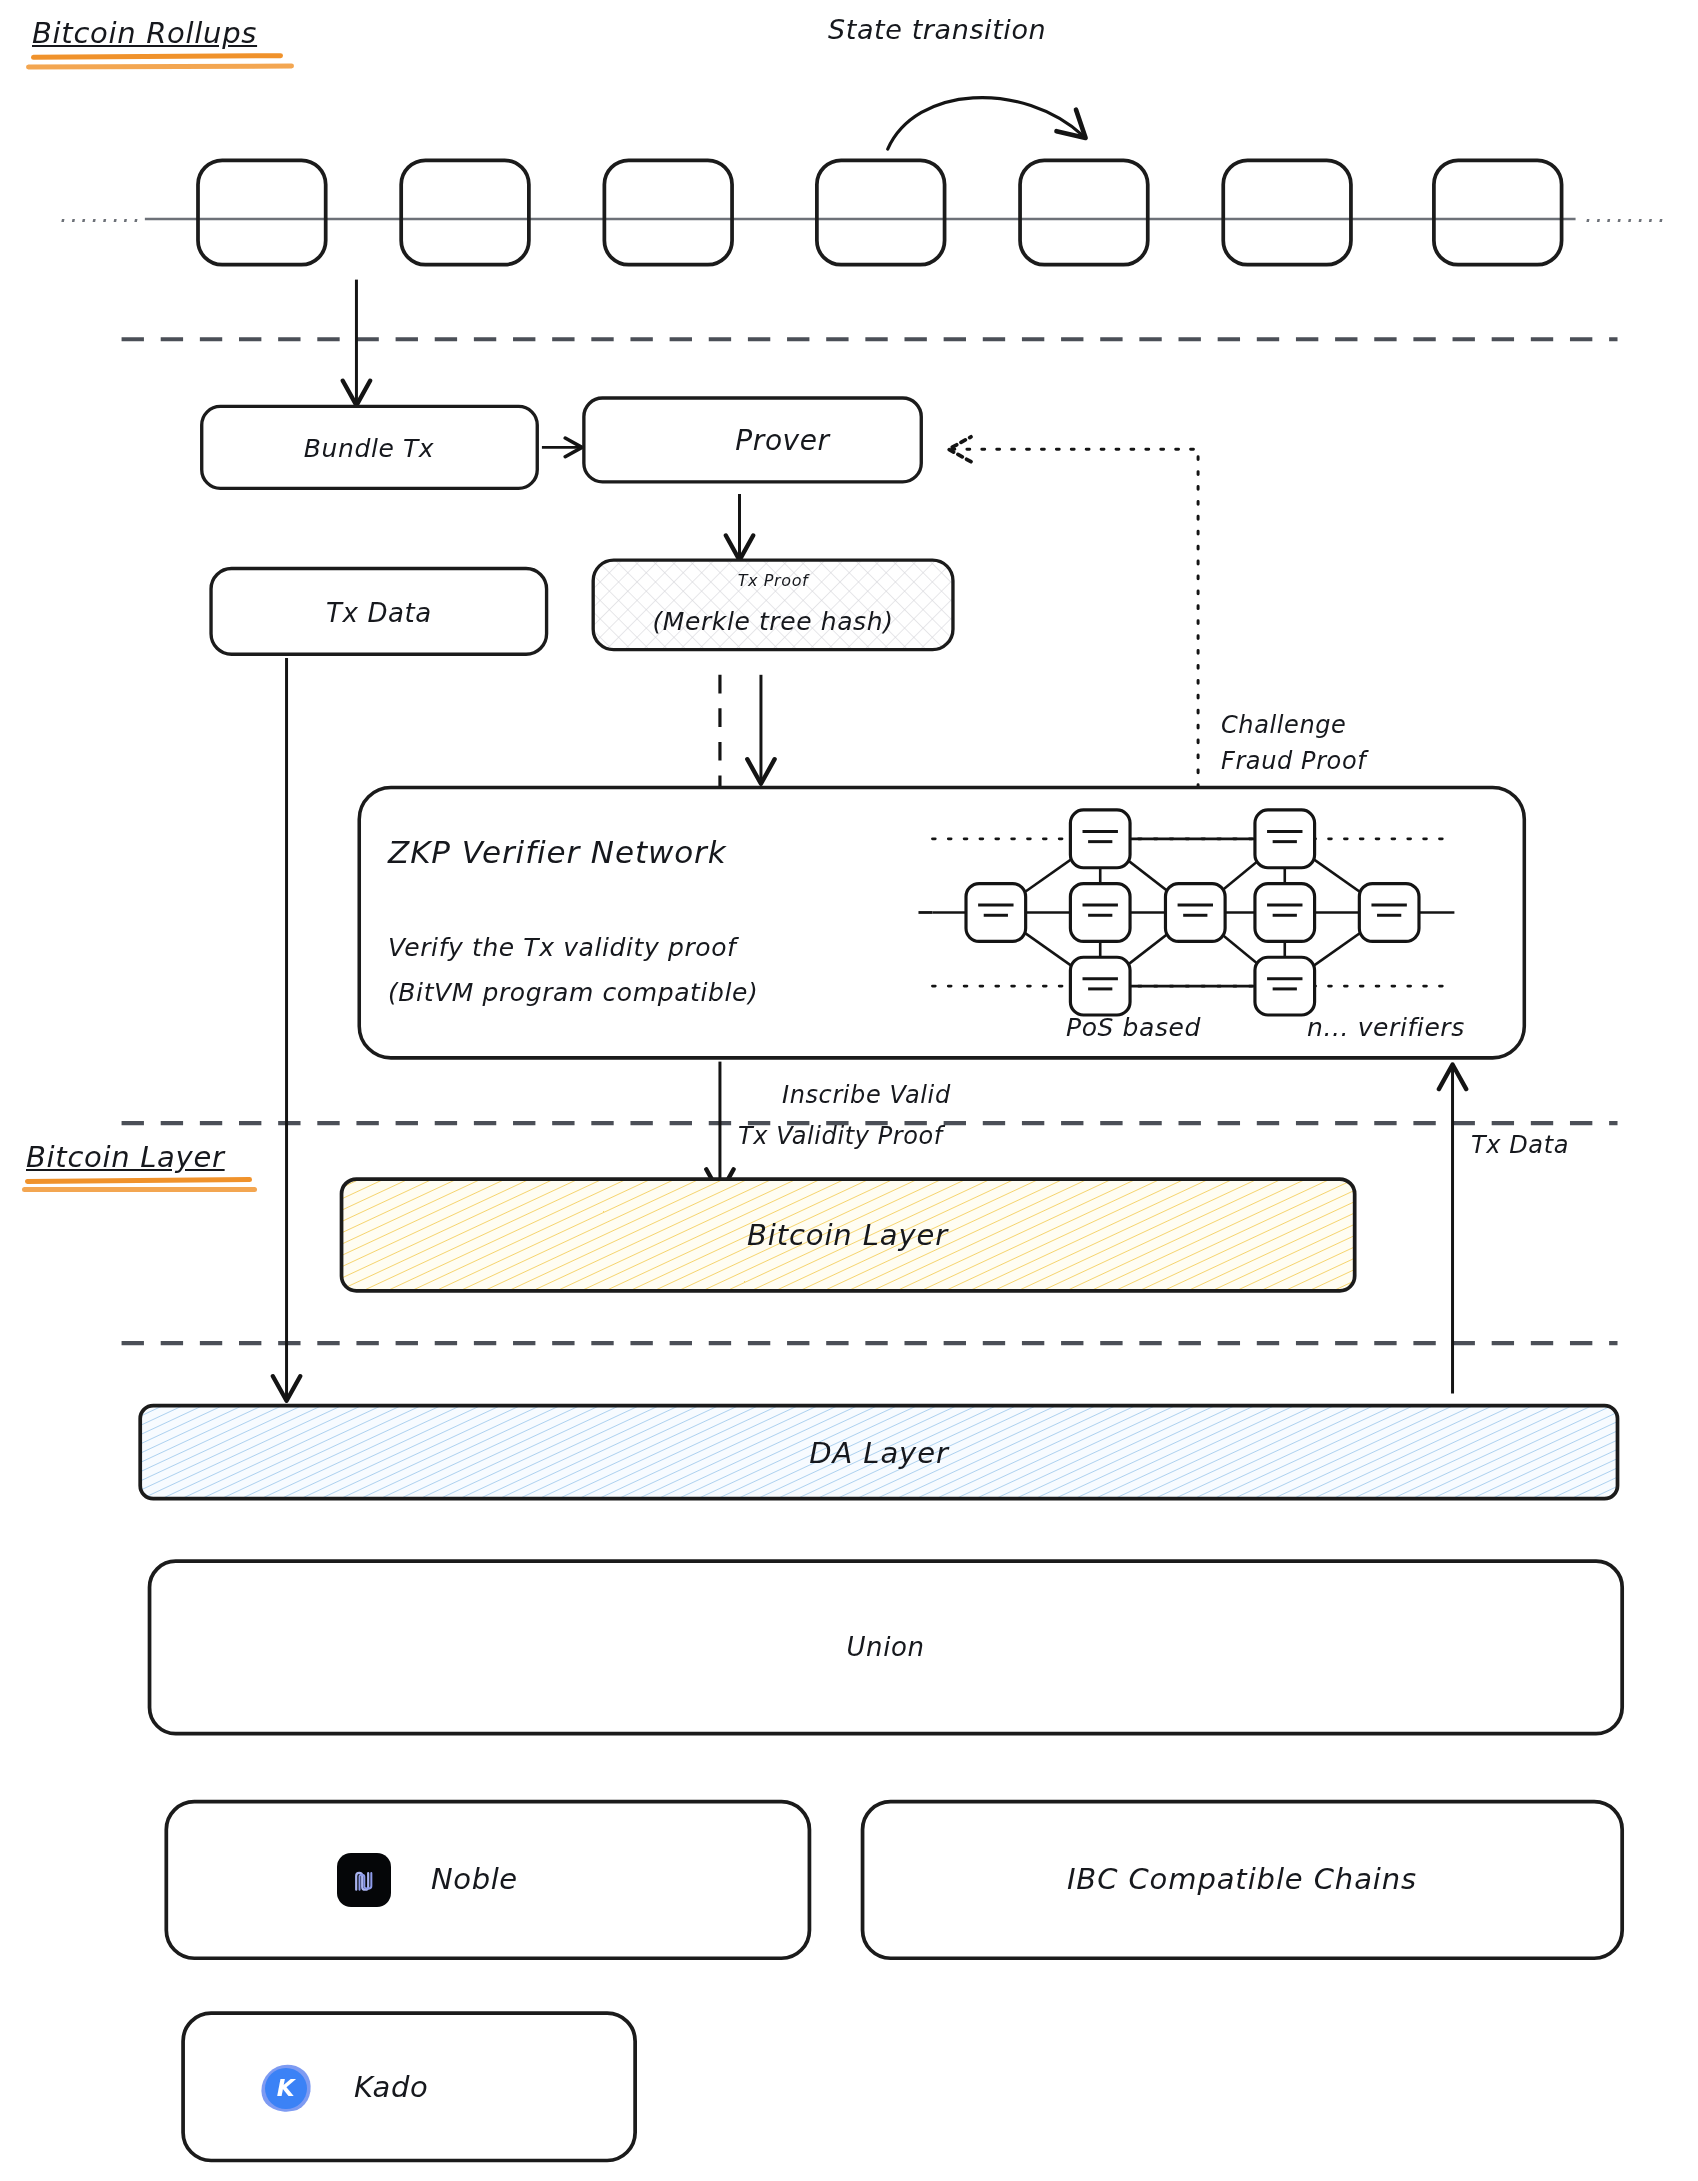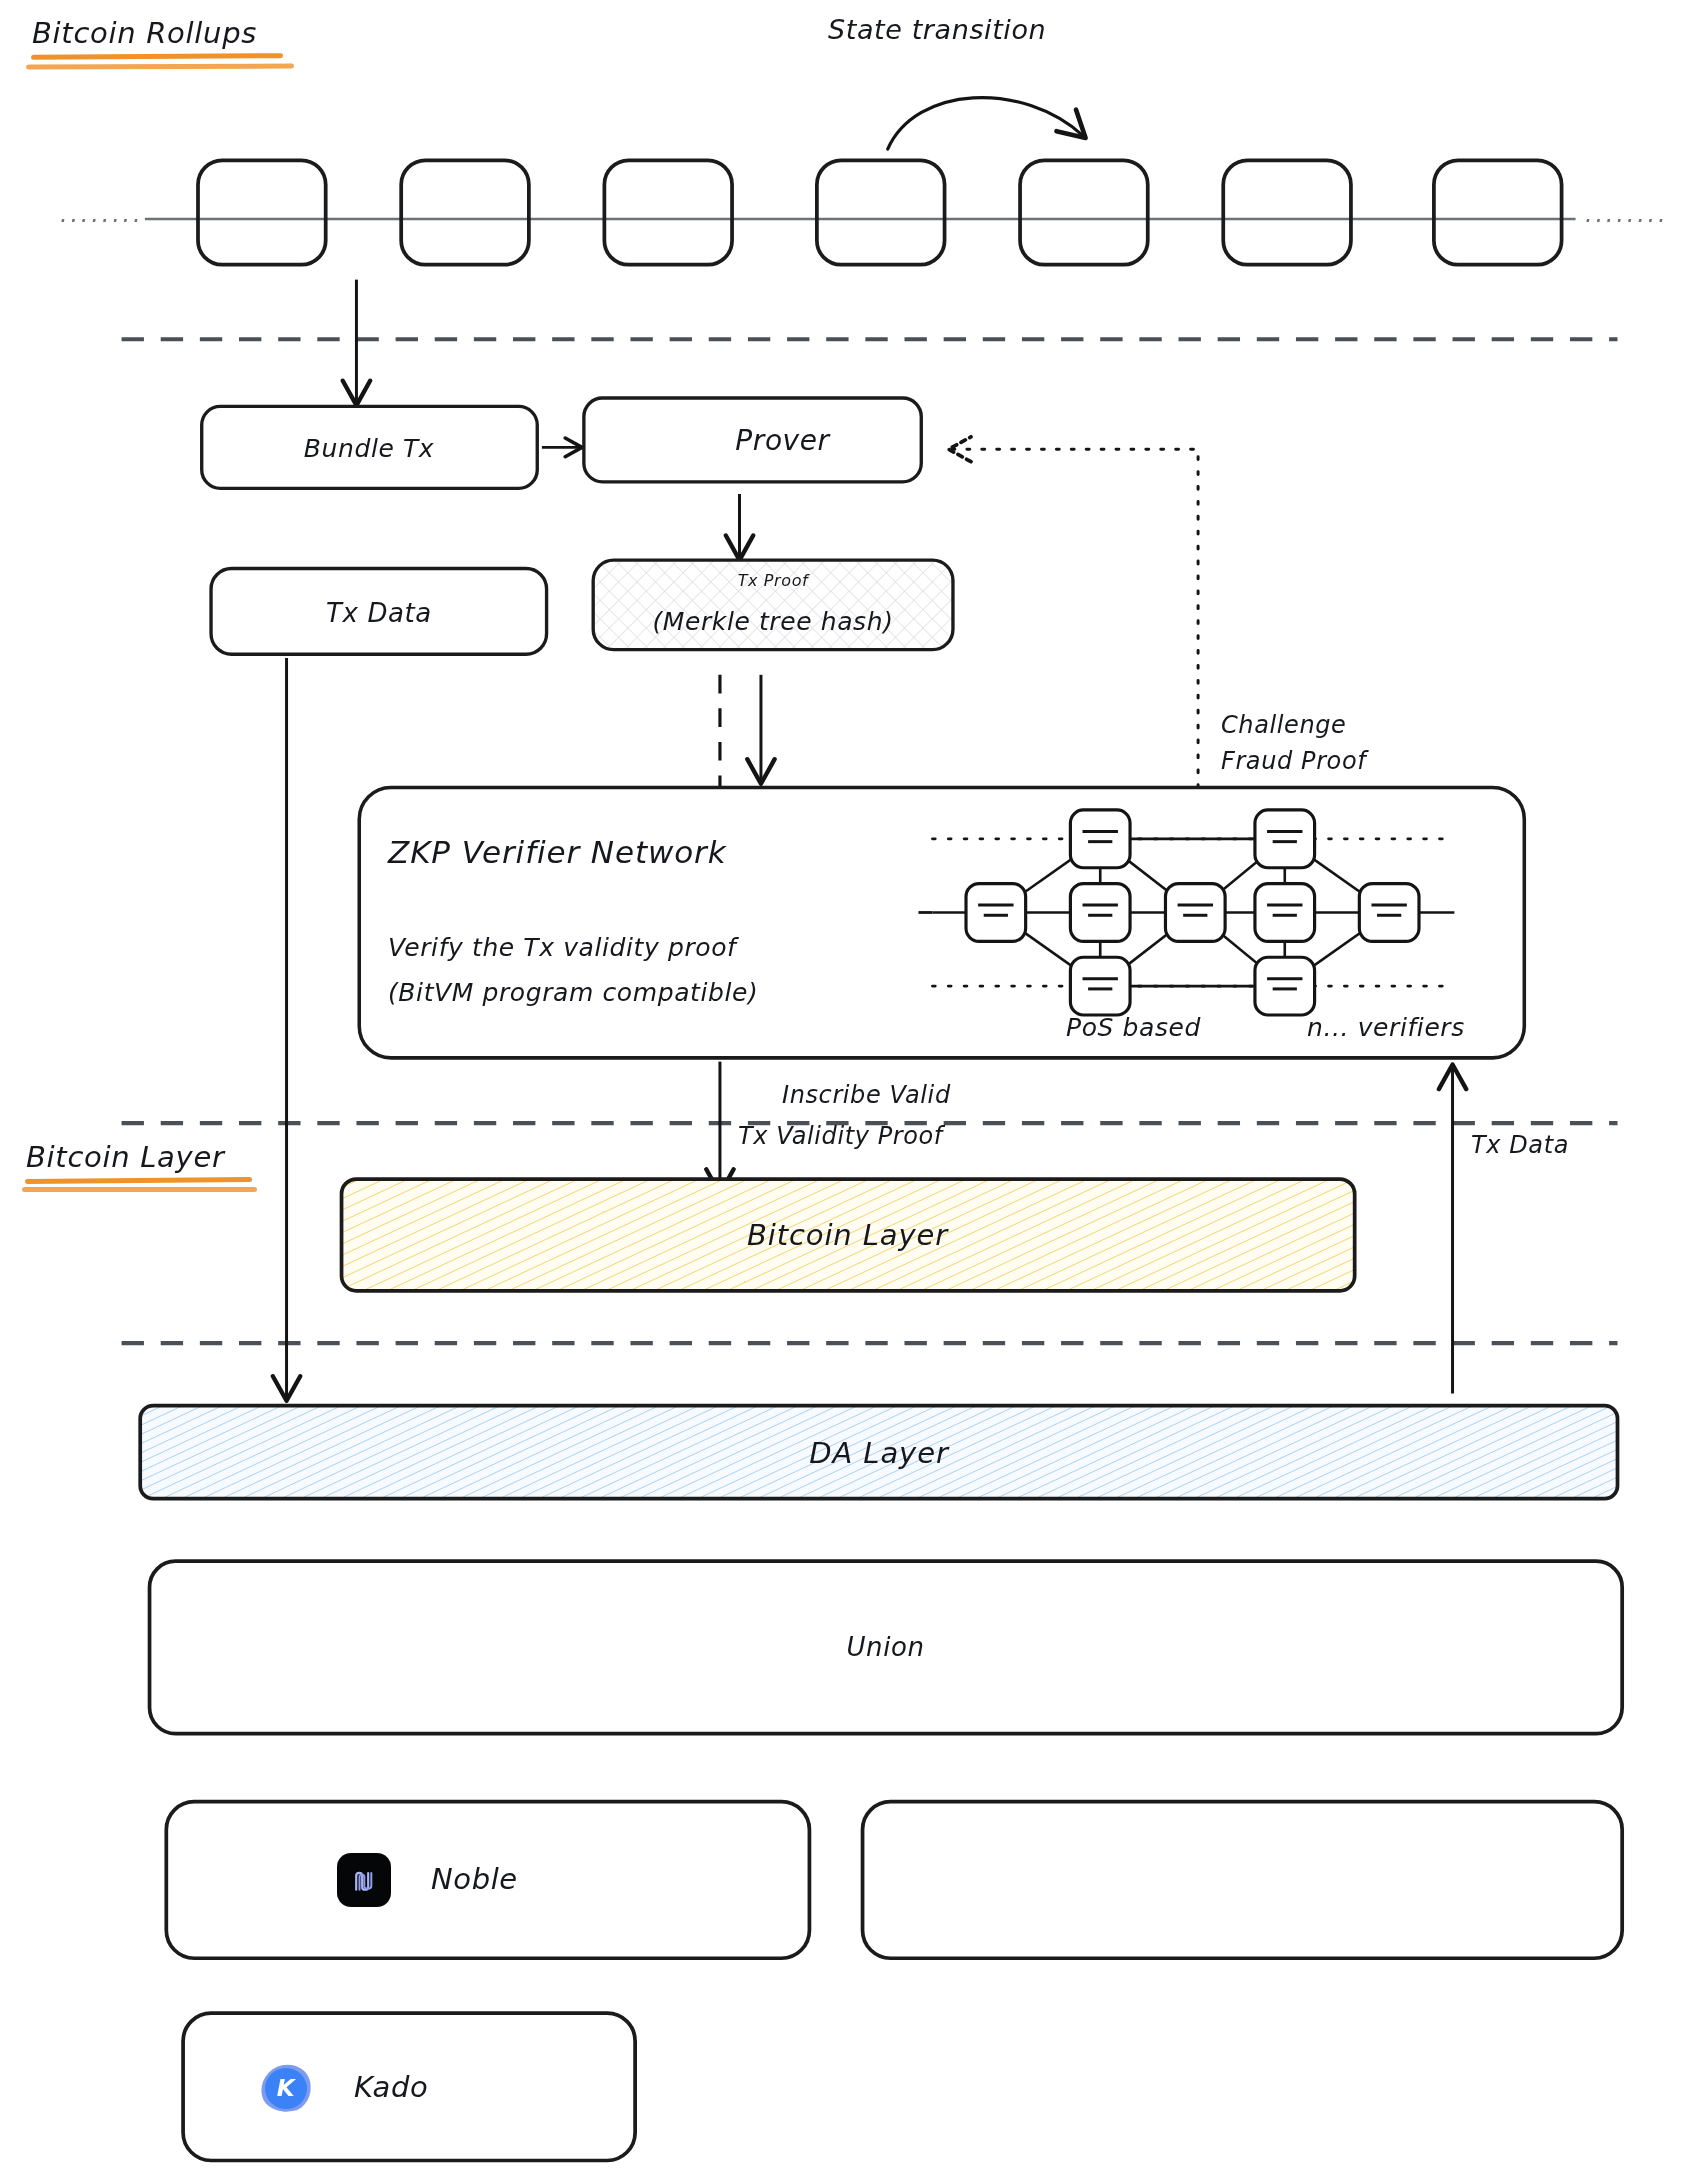--- a/index.html
+++ b/index.html
@@ -24,20 +24,21 @@
     white-space:pre;
     line-height:1.28;
     pointer-events:none;
   }
   .ctr{text-align:center;}
 
   
   .section-title{
     font-size:29px;
     letter-spacing:0.7px;
+    text-decoration:underline;
   }
   .ul-wrap{position:absolute;}
   .ul1,.ul2{position:absolute;height:4.7px;border-radius:2.8px;background:#f0922b;}
 
   
   .noble-logo{
     position:absolute;
     width:54px;height:54px;border-radius:14px;
     background:#050608;
     display:flex;align-items:center;justify-content:center;
@@ -298,20 +299,21 @@
   <div class="lbl ctr" style="left:149px; top:1631px; width:1473px; font-size:26px;">Union</div>
 
   <div class="noble-logo" style="left:337px; top:1853px;">
     <svg width="35" height="35" viewBox="0 0 38 38">
       <path d="M10 29 L10 14 C10 9.5 16.5 9.5 16.5 14 L16.5 26 C16.5 30 23 30 23 26 L23 11" fill="none" stroke="#aab4f0" stroke-width="2.4" stroke-linecap="round" stroke-linejoin="round"></path>
       <path d="M13.6 29 L13.6 14.5 C13.6 12 18.8 12 18.8 15 L18.8 25.5 C18.8 28.6 26.4 28.6 26.4 25.2 L26.4 11" fill="none" stroke="#8e9bea" stroke-width="2.2" stroke-linecap="round" stroke-linejoin="round"></path>
     </svg>
   </div>
   <div class="lbl" style="left:431px; top:1861px; font-size:29px;">Noble</div>
 
+  <div class="lbl ctr" style="left:862px; top:1861px; width:760px; font-size:29px; letter-spacing:0.9px;">IBC Compatible Chains</div>
 
   <div class="kado-logo" style="left:259px; top:2061px;">
     <div class="kado-blob"></div>
     <div class="kado-core">K</div>
   </div>
   <div class="lbl" style="left:354px; top:2069px; font-size:29px;">Kado</div>
 
 </div>
 
 

